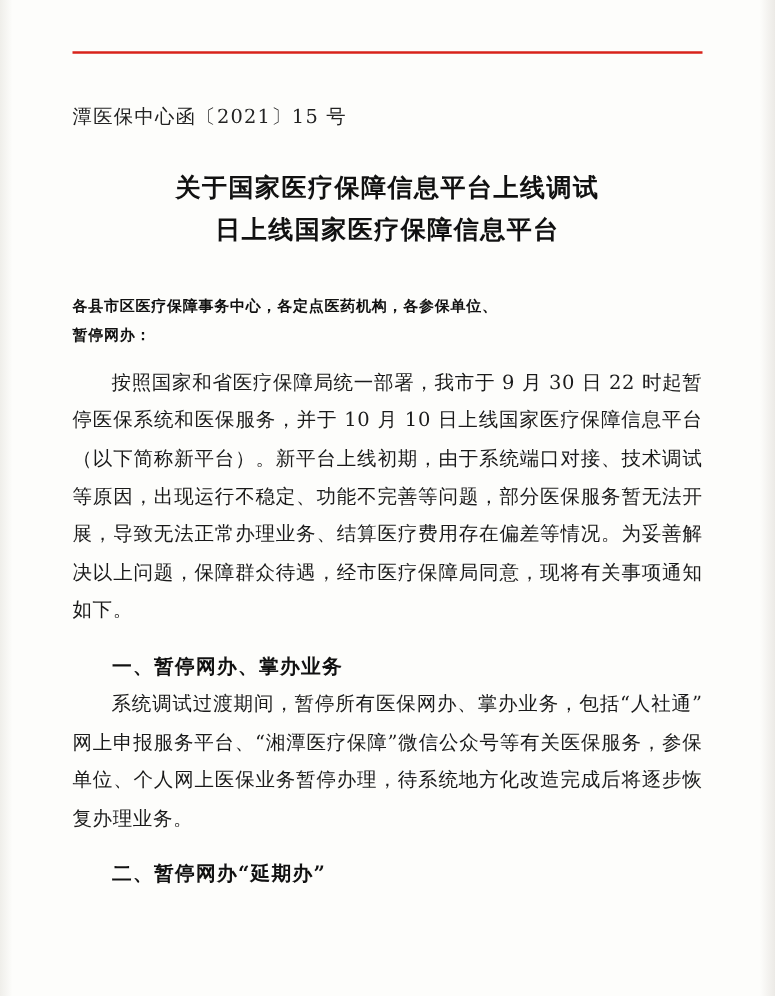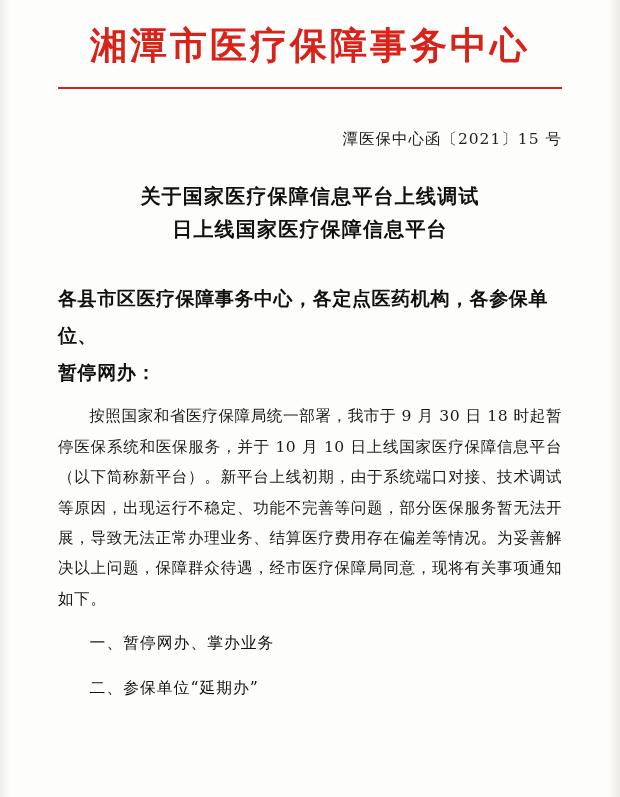--- a/index.html
+++ b/index.html
@@ -49,40 +49,40 @@
     line-height: 1.25;
     white-space: nowrap;
   }
   .masthead-rule {
     margin-top: 19px;
     height: 2px;
     background: #d8231b;
   }
   .doc-number {
     margin-top: 40px;
-    text-align: right;
+    text-align: left;
     font-size: 15.5px;
     letter-spacing: 1px;
     color: #222;
   }
   .doc-title {
     margin-top: 30px;
     text-align: center;
     font-size: 20px;
     font-weight: bold;
     line-height: 1.65;
     letter-spacing: 1.2px;
     color: #111;
   }
   .doc-title .line {
     display: block;
   }
   .salutation {
     margin-top: 34px;
-    font-size: 19px;
+    font-size: 12px;
     font-weight: bold;
     line-height: 1.95;
     letter-spacing: 0.6px;
     color: #111;
   }
   .salutation .line {
     display: block;
   }
   p.body-para {
     margin: 0;
@@ -93,51 +93,51 @@
     text-justify: inter-ideograph;
     text-indent: 2em;
     color: #1a1a1a;
   }
   .para-block {
     margin-top: 10px;
   }
   .section-heading {
     margin-top: 14px;
     font-size: 15.8px;
-    font-weight: normal;
+    font-weight: bold;
     letter-spacing: 1px;
     text-indent: 2em;
     color: #111;
     line-height: 1.95;
   }
 </style>
 </head>
 <body>
 
 <div class="page">
   <div class="paper-edge-left"></div>
   <div class="paper-edge-right"></div>
 
   <div class="masthead">
-    <div class="masthead-title">湘潭市医疗保障事务中心</div>
     <div class="masthead-rule"></div>
   </div>
 
   <div class="doc-number">潭医保中心函〔2021〕15 号</div>
 
   <div class="doc-title">
     <span class="line">关于国家医疗保障信息平台上线调试</span>
     <span class="line">日上线国家医疗保障信息平台</span>
   </div>
 
   <div class="salutation">
     <span class="line">各县市区医疗保障事务中心，各定点医药机构，各参保单位、</span>
     <span class="line">暂停网办：</span>
   </div>
 
   <div class="para-block">
-    <p class="body-para">按照国家和省医疗保障局统一部署，我市于 9 月 30 日 18 时起暂停医保系统和医保服务，并于 10 月 10 日上线国家医疗保障信息平台（以下简称新平台）。新平台上线初期，由于系统端口对接、技术调试等原因，出现运行不稳定、功能不完善等问题，部分医保服务暂无法开展，导致无法正常办理业务、结算医疗费用存在偏差等情况。为妥善解决以上问题，保障群众待遇，经市医疗保障局同意，现将有关事项通知如下。</p>
+    <p class="body-para">按照国家和省医疗保障局统一部署，我市于 9 月 30 日 22 时起暂停医保系统和医保服务，并于 10 月 10 日上线国家医疗保障信息平台（以下简称新平台）。新平台上线初期，由于系统端口对接、技术调试等原因，出现运行不稳定、功能不完善等问题，部分医保服务暂无法开展，导致无法正常办理业务、结算医疗费用存在偏差等情况。为妥善解决以上问题，保障群众待遇，经市医疗保障局同意，现将有关事项通知如下。</p>
   </div>
 
   <div class="section-heading">一、暂停网办、掌办业务</div>
+  <p class="body-para">系统调试过渡期间，暂停所有医保网办、掌办业务，包括“人社通”网上申报服务平台、“湘潭医疗保障”微信公众号等有关医保服务，参保单位、个人网上医保业务暂停办理，待系统地方化改造完成后将逐步恢复办理业务。</p>
 
-  <div class="section-heading">二、参保单位“延期办”</div>
+  <div class="section-heading">二、暂停网办“延期办”</div>
 </div>
 
 </body></html>

